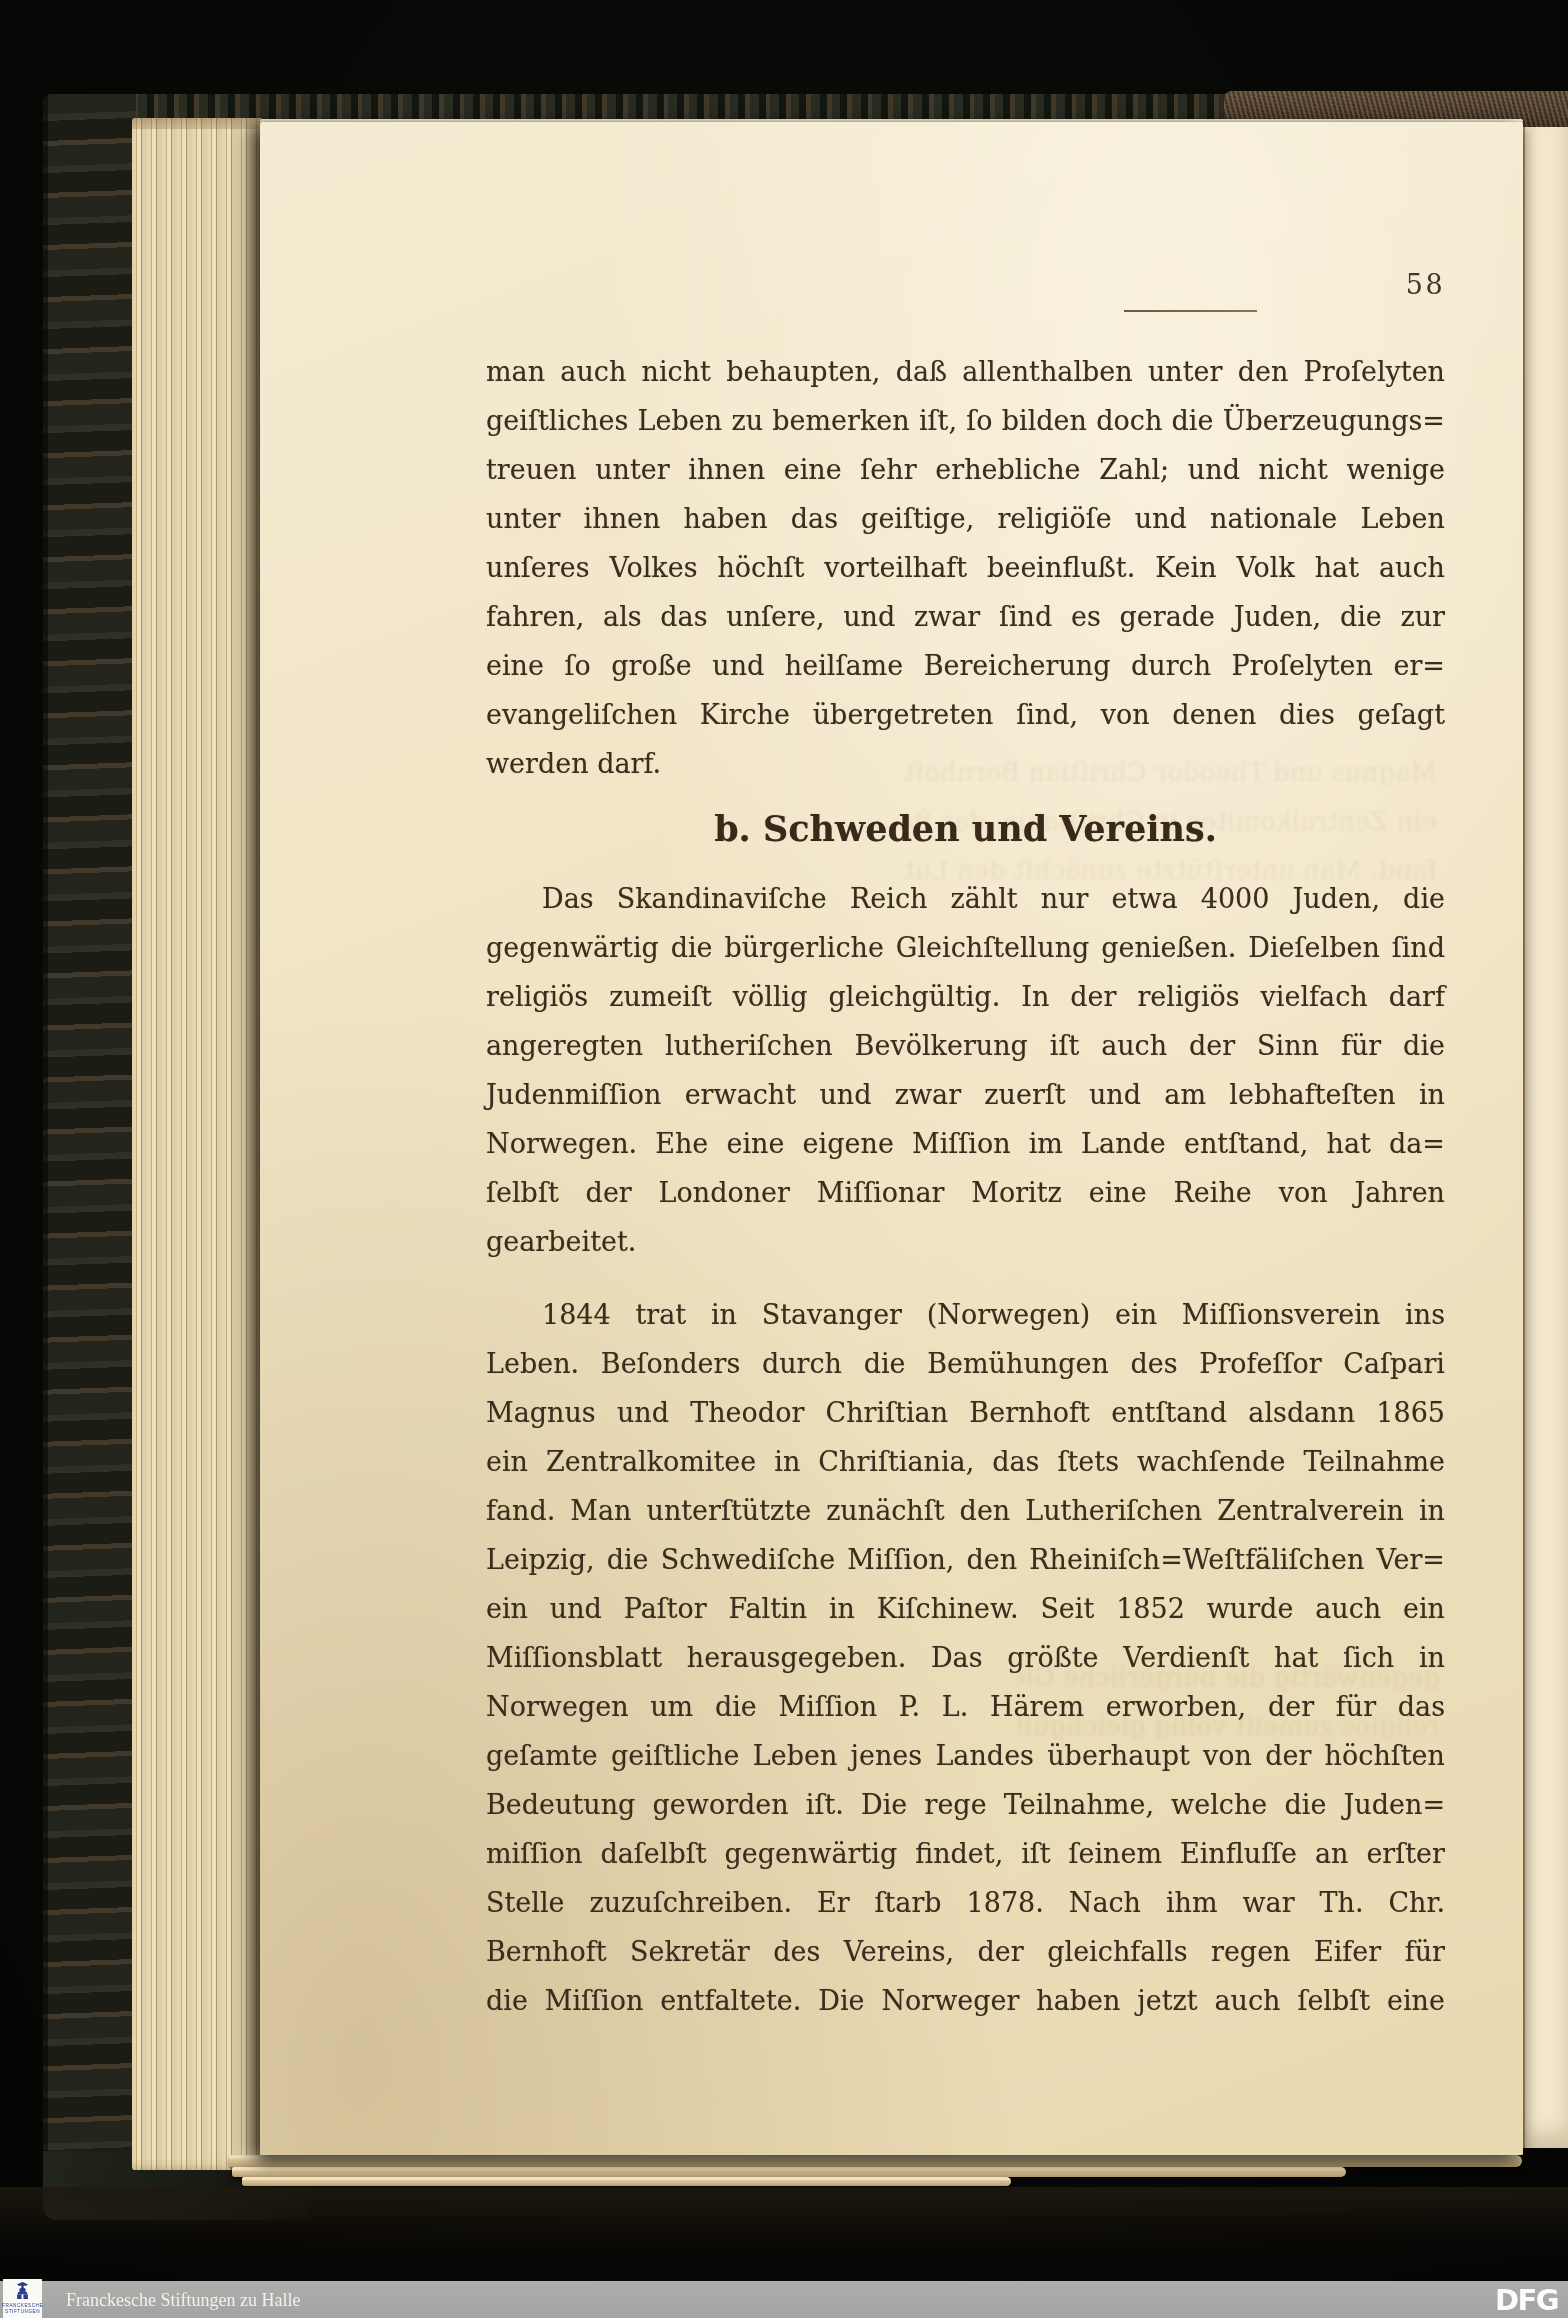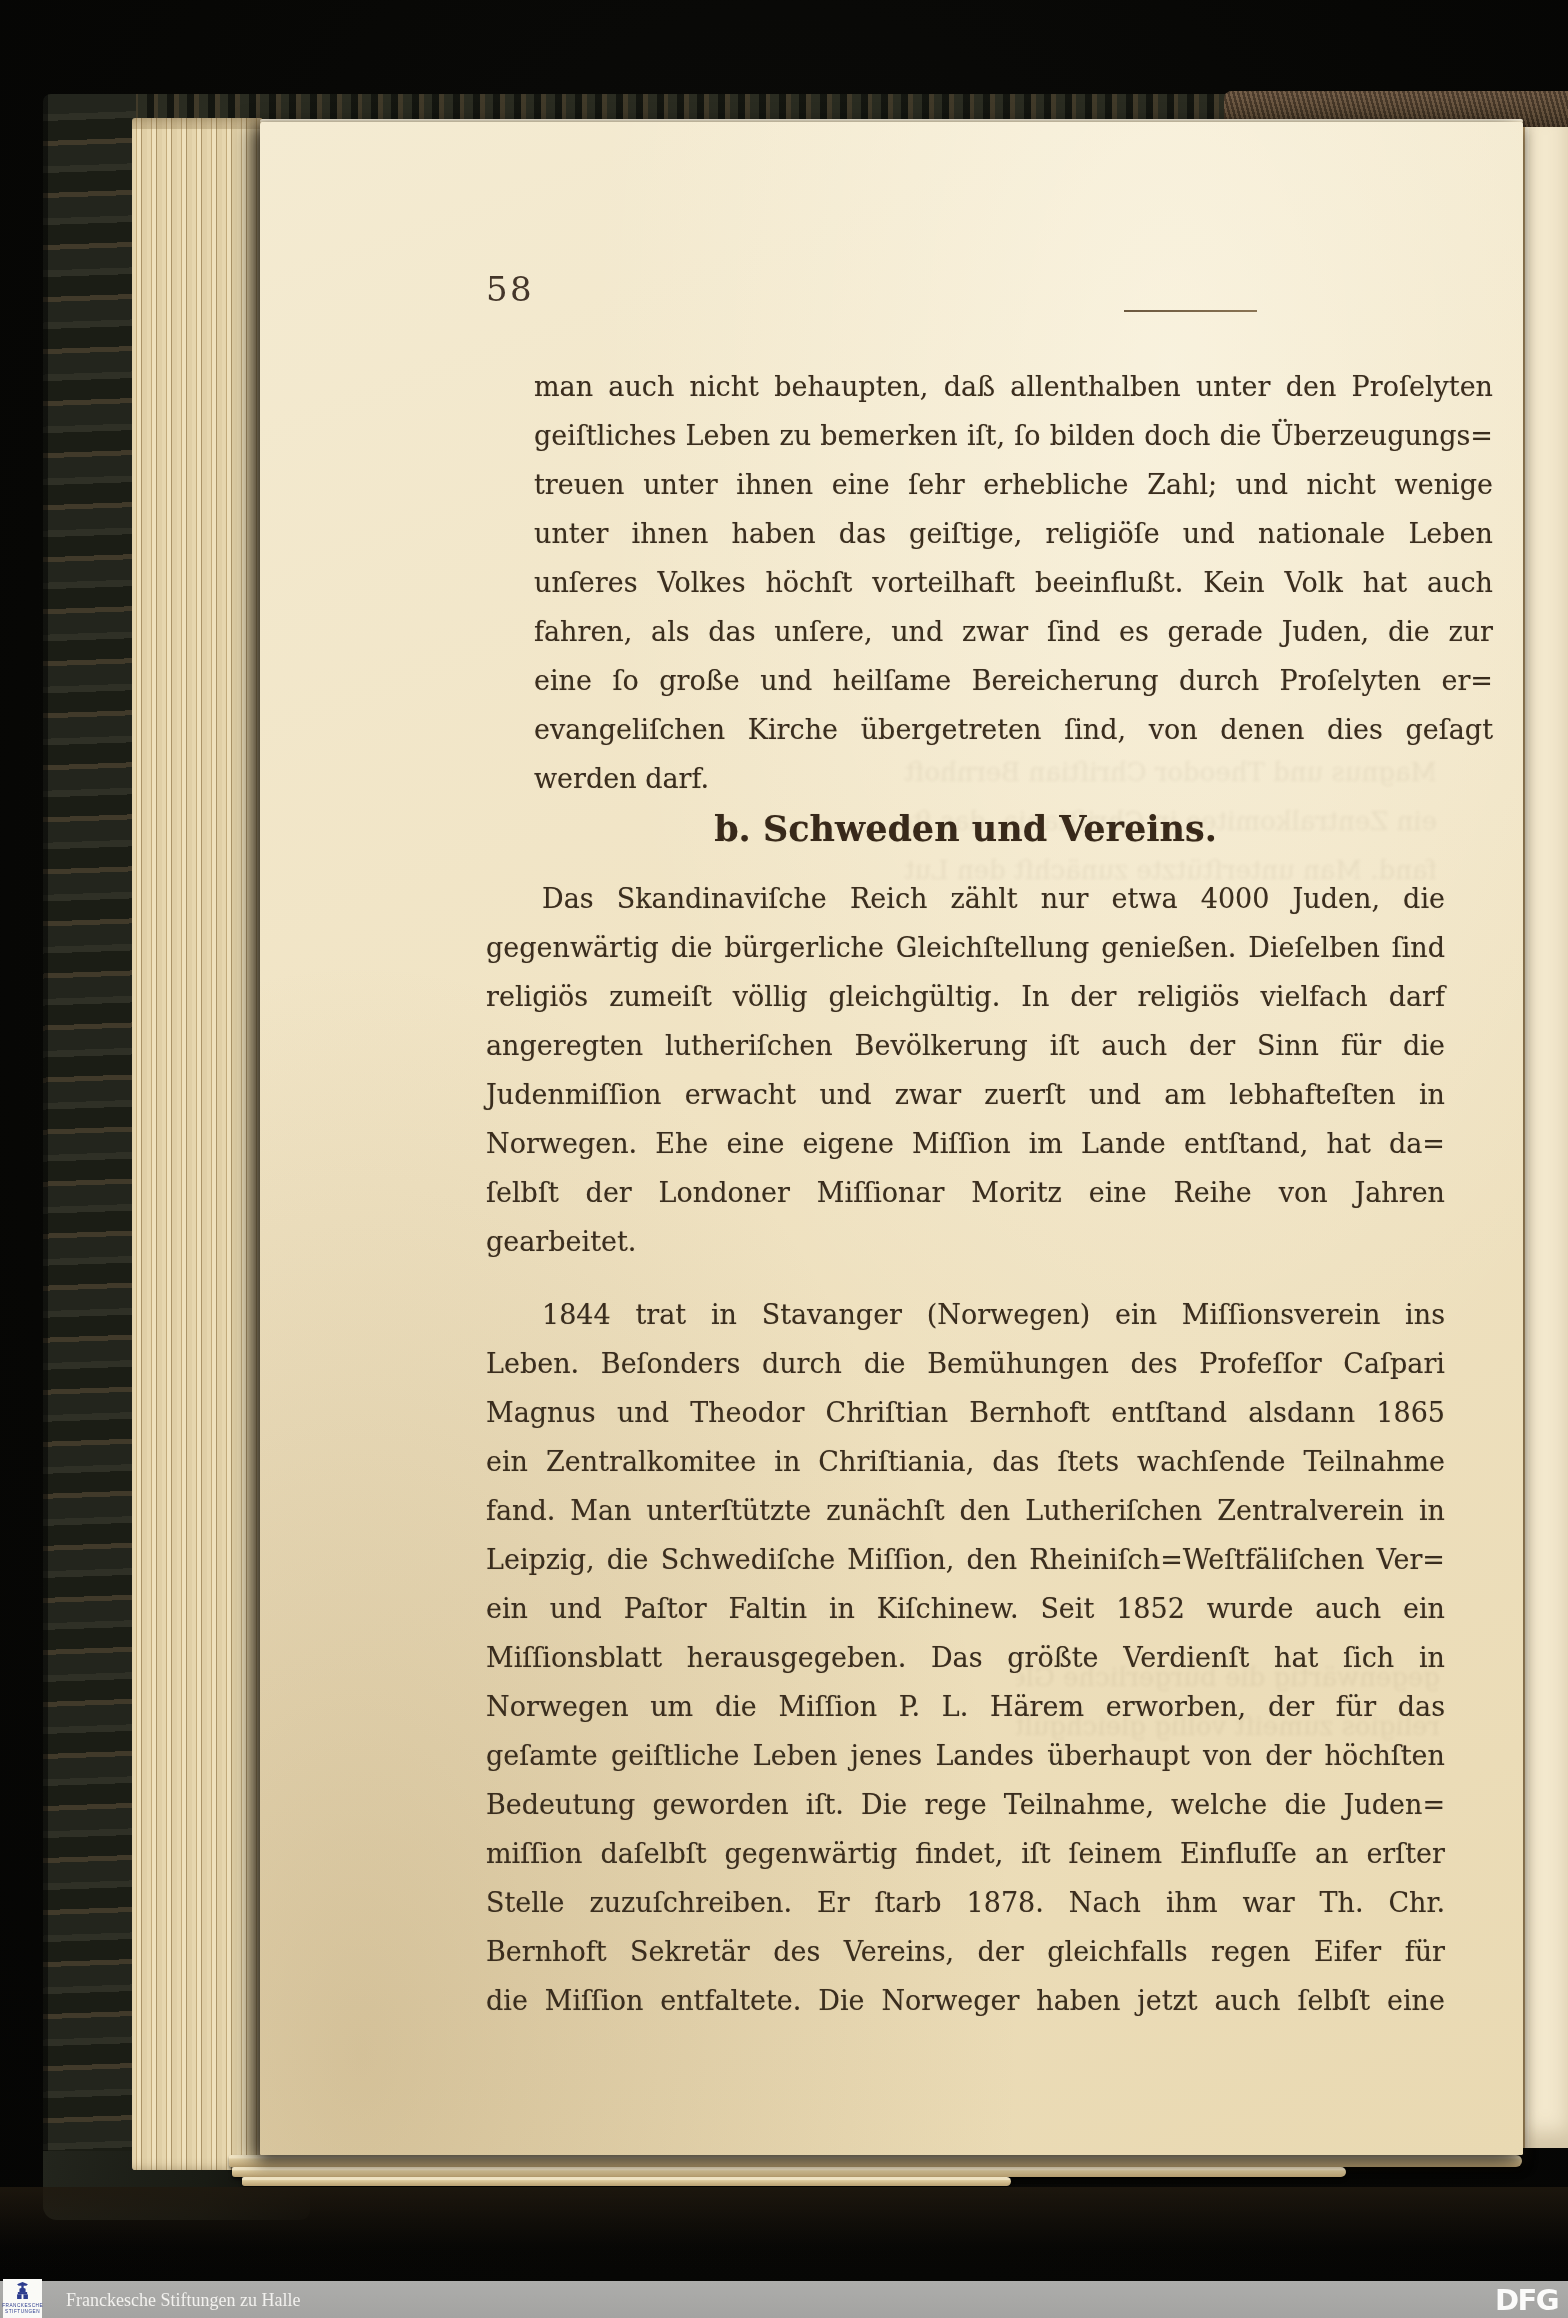--- a/index.html
+++ b/index.html
@@ -69,26 +69,26 @@
       radial-gradient(ellipse at 8% 95%, rgba(150,120,70,.28) 0%, rgba(150,120,70,0) 40%),
       linear-gradient(160deg, #f4ebd2 0%, #f0e3c3 45%, #e9d9b2 100%);
     border-radius:2.4px 1.6px 1.6px 1.6px;
     box-shadow:-11px 4.7px 20.4px rgba(0,0,0,.5), 0 7.8px 14px rgba(30,20,8,.55);
   }
   .page-top-highlight{
     position:absolute;left:260px;top:119px;width:1263px;height:3.9px;
     background:linear-gradient(180deg,#fbf5e4,#e7d8b4);border-radius:2.4px;
   }
   .text-area{position:absolute;left:226px;top:0;width:959px;height:2033px;color:#3a2d1e;}
-  .page-number-wrap{position:absolute;top:147px;left:0;width:100%;text-align:left;
-    font-size:34px;letter-spacing:2.4px;color:#44362a;}
+  .page-number-wrap{position:absolute;top:147px;left:0;width:100%;text-align:right;
+    font-size:27px;letter-spacing:2.4px;color:#44362a;}
   .page-number-rule{position:absolute;top:188px;left:638px;width:133px;height:1.6px;
     background:linear-gradient(90deg,#6b583f, #8a7454);}
   .para{position:absolute;left:0;width:959px;}
-  .para-1{top:240px;margin-left:48px;} .para-2{top:752px;} .para-3{top:1168px;}
+  .para-1{top:225px;} .para-2{top:752px;} .para-3{top:1168px;}
   .tline{
     height:49px;line-height:49px;font-size:27px;white-space:nowrap;
     text-align:justify;color:#3a2d1e;
     text-shadow:0 0 0.8px rgba(58,45,30,.35);
   }
   .just{text-align:justify;text-align-last:justify;white-space:normal;}
   .ind{text-indent:56px;}
   .section-heading{
     position:absolute;top:686px;left:0;width:100%;text-align:center;
     font-size:35px;font-weight:bold;color:#38291a;margin:0;

